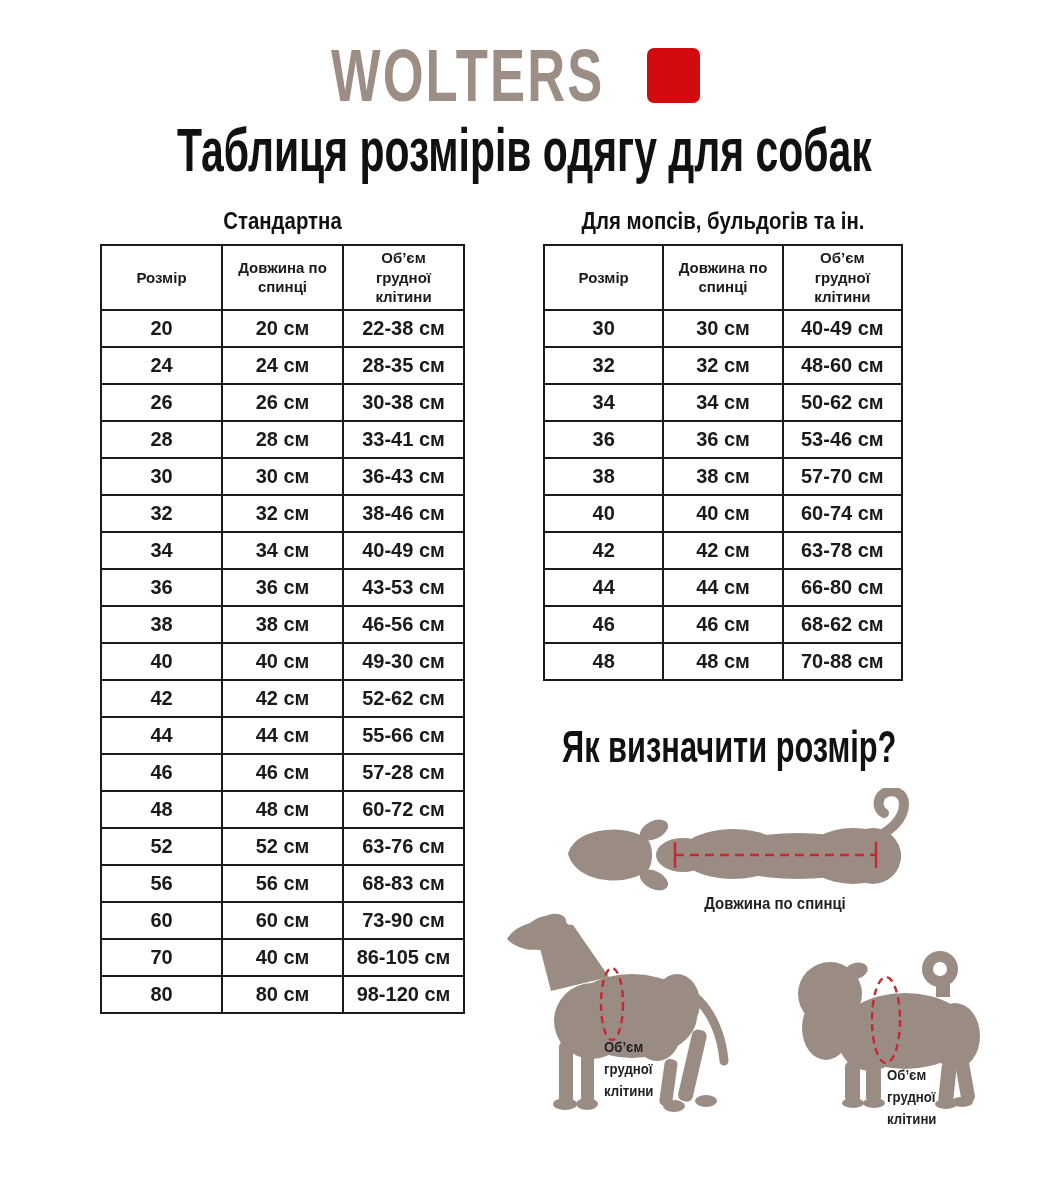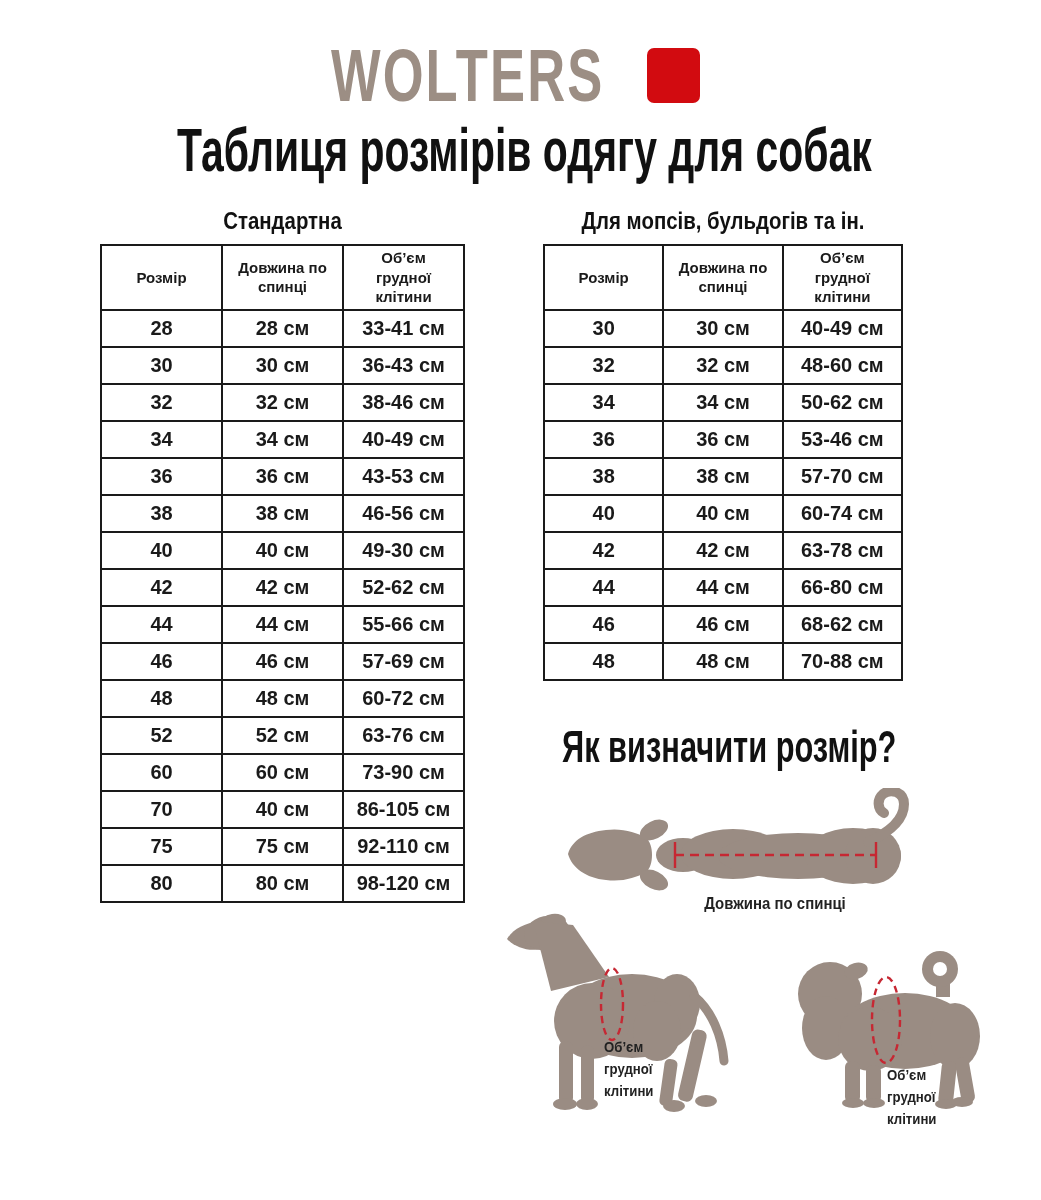--- a/index.html
+++ b/index.html
@@ -84,20 +84,35 @@
   <table id="table-standard">
     <thead>
         <tr>
           <th>Розмір</th>
           <th>Довжина по спинці</th>
           <th>Об’єм грудної клітини</th>
         </tr>
       </thead>
     <tbody>
         <tr>
+          <td>20</td>
+          <td>20 см</td>
+          <td>22-38 см</td>
+        </tr>
+        <tr>
+          <td>24</td>
+          <td>24 см</td>
+          <td>28-35 см</td>
+        </tr>
+        <tr>
+          <td>26</td>
+          <td>26 см</td>
+          <td>30-38 см</td>
+        </tr>
+        <tr>
           <td>28</td>
           <td>28 см</td>
           <td>33-41 см</td>
         </tr>
         <tr>
           <td>30</td>
           <td>30 см</td>
           <td>36-43 см</td>
         </tr>
         <tr>
@@ -131,46 +146,46 @@
           <td>52-62 см</td>
         </tr>
         <tr>
           <td>44</td>
           <td>44 см</td>
           <td>55-66 см</td>
         </tr>
         <tr>
           <td>46</td>
           <td>46 см</td>
-          <td>57-69 см</td>
+          <td>57-28 см</td>
         </tr>
         <tr>
           <td>48</td>
           <td>48 см</td>
           <td>60-72 см</td>
         </tr>
         <tr>
           <td>52</td>
           <td>52 см</td>
           <td>63-76 см</td>
         </tr>
         <tr>
+          <td>56</td>
+          <td>56 см</td>
+          <td>68-83 см</td>
+        </tr>
+        <tr>
           <td>60</td>
           <td>60 см</td>
           <td>73-90 см</td>
         </tr>
         <tr>
           <td>70</td>
           <td>40 см</td>
           <td>86-105 см</td>
-        </tr>
-        <tr>
-          <td>75</td>
-          <td>75 см</td>
-          <td>92-110 см</td>
         </tr>
         <tr>
           <td>80</td>
           <td>80 см</td>
           <td>98-120 см</td>
         </tr>
       </tbody>
   </table>
 
   <table id="table-pugs">

